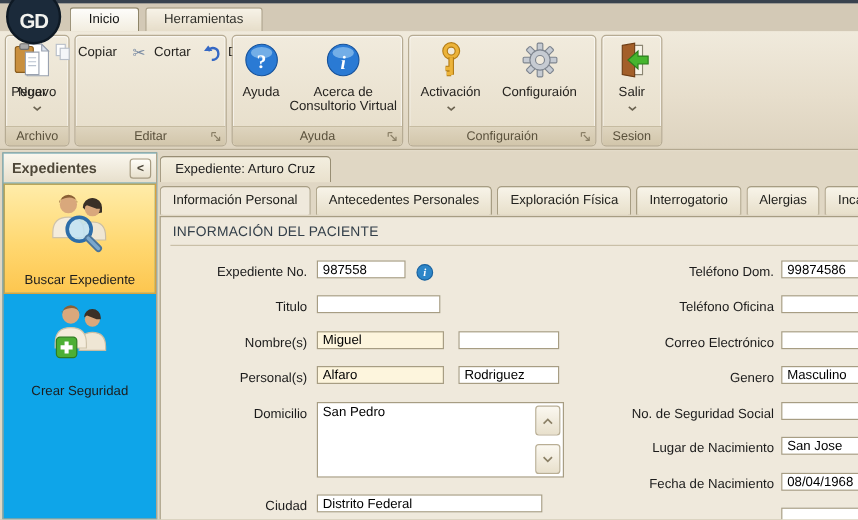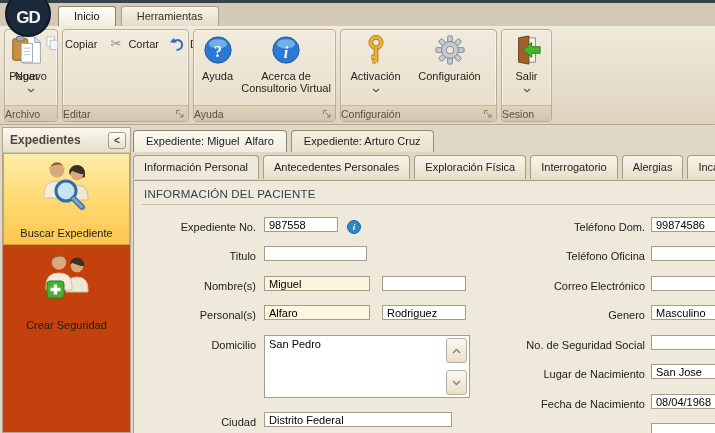--- a/index.html
+++ b/index.html
@@ -27,42 +27,42 @@
   .ribbon-body { position:absolute; left:0; top:26px; width:715px; height:99px;
                  background:linear-gradient(180deg,#f0eadc 0%,#e7decc 55%,#ddd3bf 100%);
                  border-bottom:1px solid #b3a890; display:flex; align-items:flex-start;
                  padding:3px 0 0 4px; }
   .rgroup { height:93px; margin-right:4px; border:1px solid #b6ab93; border-radius:4px;
             background:linear-gradient(#f1ebdd,#e6ddc9);
             box-shadow:inset 0 0 0 1px rgba(255,255,255,.55); display:flex; flex-direction:column; }
   .rgroup-content { flex:1; display:flex; align-items:stretch; justify-content:center; padding:2px 2px 0; }
   .rgroup-footer { height:16px; background:linear-gradient(#ded4be,#d2c6ab);
                    border-top:1px solid #c6bba1; border-radius:0 0 3px 3px; position:relative;
-                   display:flex; align-items:center; 
+                   display:flex; align-items:center; justify-content:center;
                    font-size:10.5px; color:#5a513c; }
   .launcher { position:absolute; right:3px; top:3px; width:10px; height:10px; cursor:pointer; }
 
   .bigbtn { display:flex; flex-direction:column; align-items:center; justify-content:flex-start;
             padding-top:3px; border-radius:3px; text-align:center; color:#262420; line-height:1.15; }
   .bigbtn .blabel { margin-top:2px; }
   .caret { margin-top:1px; }
 
   .smallcol { display:flex; flex-direction:row; justify-content:center;text-align:center; }
   .smallbtn { display:flex; align-items:center; height:23px; padding:0 5px; border-radius:2px;
               color:#262420; }
   .smallbtn .sicon { width:17px; display:flex; justify-content:center; margin-right:4px; }
 
   .glyph-cut { font-size:13px; color:#7b8ca4; }
 
   
   .workspace { position:absolute; left:0; top:126px; width:715px; height:307px; background:#e0d7c4; }
 
   
   .sidebar { position:absolute; left:2px; top:1px; width:129px; height:306px;
-             border:1px solid #b0a58c; background:#c2410c; }
+             border:1px solid #b0a58c; background:#0ea5e9; }
   .sidebar-header { height:25px; background:linear-gradient(#faf7ee,#e7dfcc);
                     border-bottom:1px solid #cfc5ad; display:flex; align-items:center; padding:0 4px 0 7px; }
   .sidebar-title { flex:1; font-weight:bold; font-size:12px; color:#4e4738; }
   .collapse-btn { width:18px; height:17px; border:1px solid #a79c82; border-radius:3px;
                   background:linear-gradient(#fffef9,#e8e0cc); display:flex; align-items:center;
                   justify-content:center; font-size:10px; font-weight:bold; color:#4a4437; cursor:pointer; }
   .side-item { height:92px; display:flex; flex-direction:column; align-items:center;
                justify-content:center; gap:12px; cursor:pointer; color:#1d1d1d; }
   .side-item.active { background:linear-gradient(#ffeca9 0%,#ffd871 55%,#fdc64f 100%);
                       border:1px solid #d9a33c; }
@@ -342,21 +342,20 @@
             <path d="M6 35 q0-13 13-13 q13 0 13 13 v4 h-26 z" fill="#f4ecdc" stroke="#cfc3aa"></path>
             <rect x="7" y="30" width="17" height="17" rx="3" fill="#4caf35" stroke="#2e7d1f"></rect>
             <path d="M15.5 33.5 v10 M10.5 38.5 h10" stroke="#ffffff" stroke-width="3.4"></path>
           </svg>
         </span>
         <span>Crear Seguridad</span>
       </div>
     </div>
 
     <div class="doc-tabs">
-      <div class="dtab active">Expediente: Miguel  Alfaro</div>
       <div class="dtab">Expediente: Arturo Cruz</div>
     </div>
 
     <div class="inner-tabs">
       <div class="itab active">Información Personal</div>
       <div class="itab">Antecedentes Personales</div>
       <div class="itab">Exploración Física</div>
       <div class="itab">Interrogatorio</div>
       <div class="itab">Alergias</div>
       <div class="itab">Inca</div>

